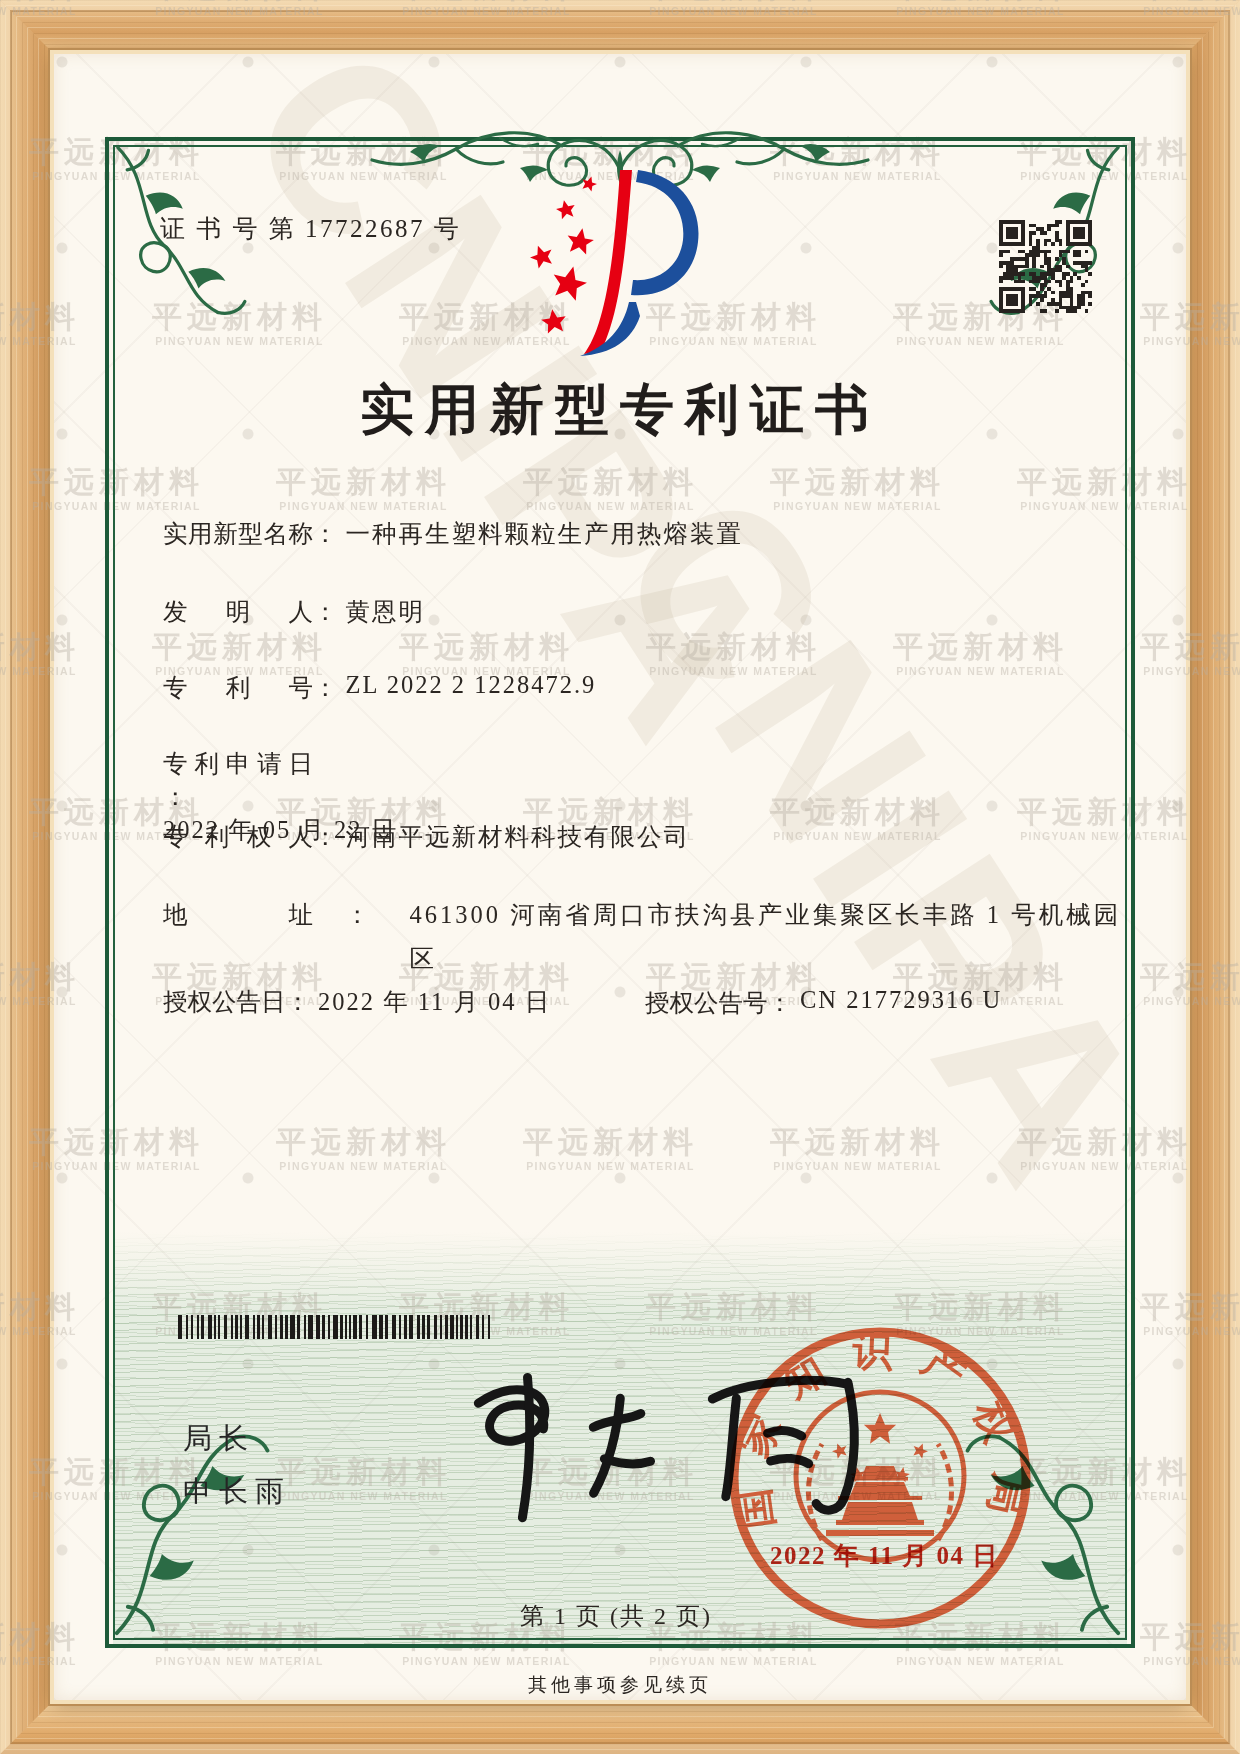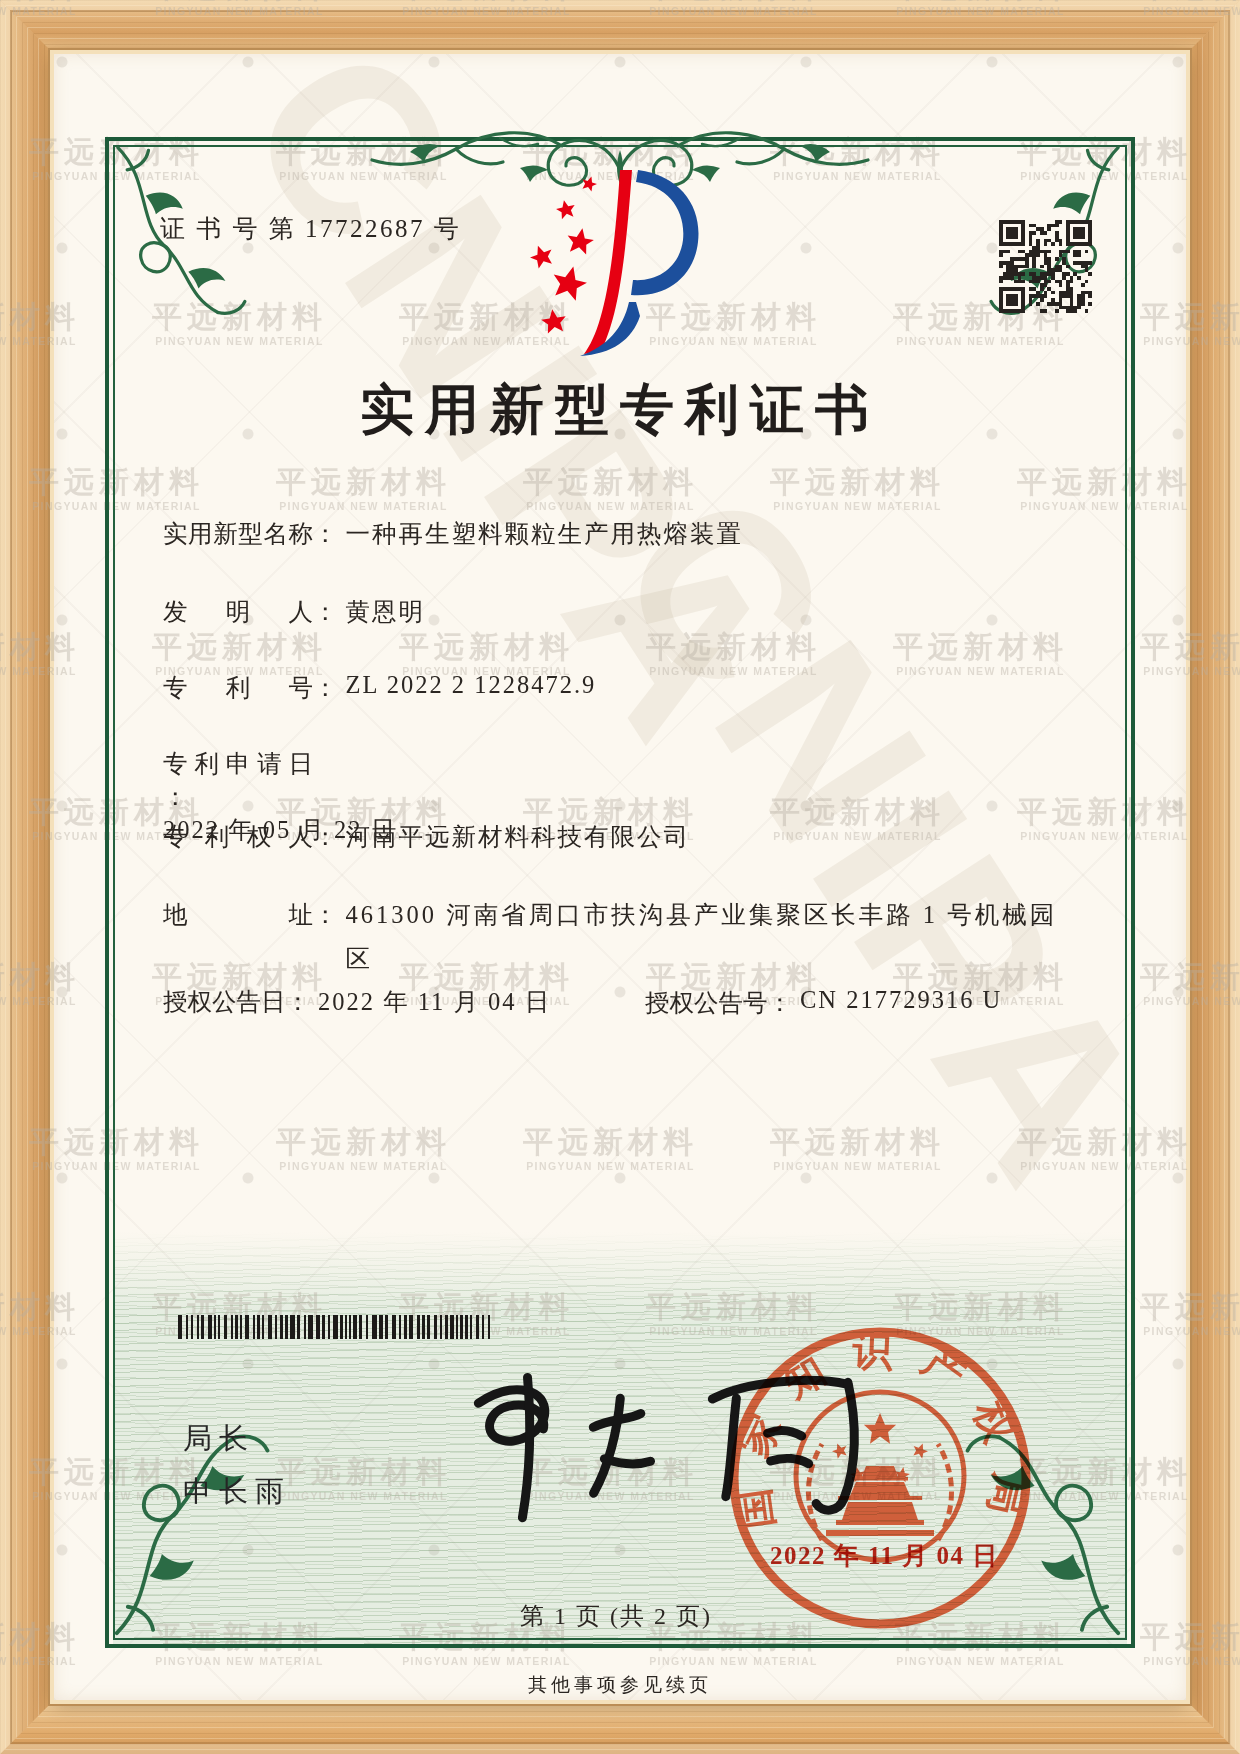--- a/index.html
+++ b/index.html
@@ -661,21 +661,21 @@
   <div class="row" style="top:747px;flex-direction:column;">
     <span class="flabel">专利申请日</span>
       <span class="colon">：</span>
     <span class="fvalue">2022 年 05 月 22 日</span>
   </div>
   <div class="row" style="top:820px;">
     <span class="flabel">专 利 权 人</span>
       <span class="colon">：</span>
     <span class="fvalue">河南平远新材料科技有限公司</span>
   </div>
-  <div class="row" style="top:893px;">
+  <div class="row" style="top:893px;gap:32px;">
     <span class="flabel" style="line-height:44px;">地　　　址</span>
       <span class="colon" style="line-height:44px;">：</span>
     <span class="fvalue addr-val">461300 河南省周口市扶沟县产业集聚区长丰路 1 号机械园区</span>
   </div>
 
   <div class="row" style="top:985px;">
     <span>授权公告日</span>
       <span class="colon">：</span>
     <span class="fvalue">2022 年 11 月 04 日</span>
     <span class="grant-right">

